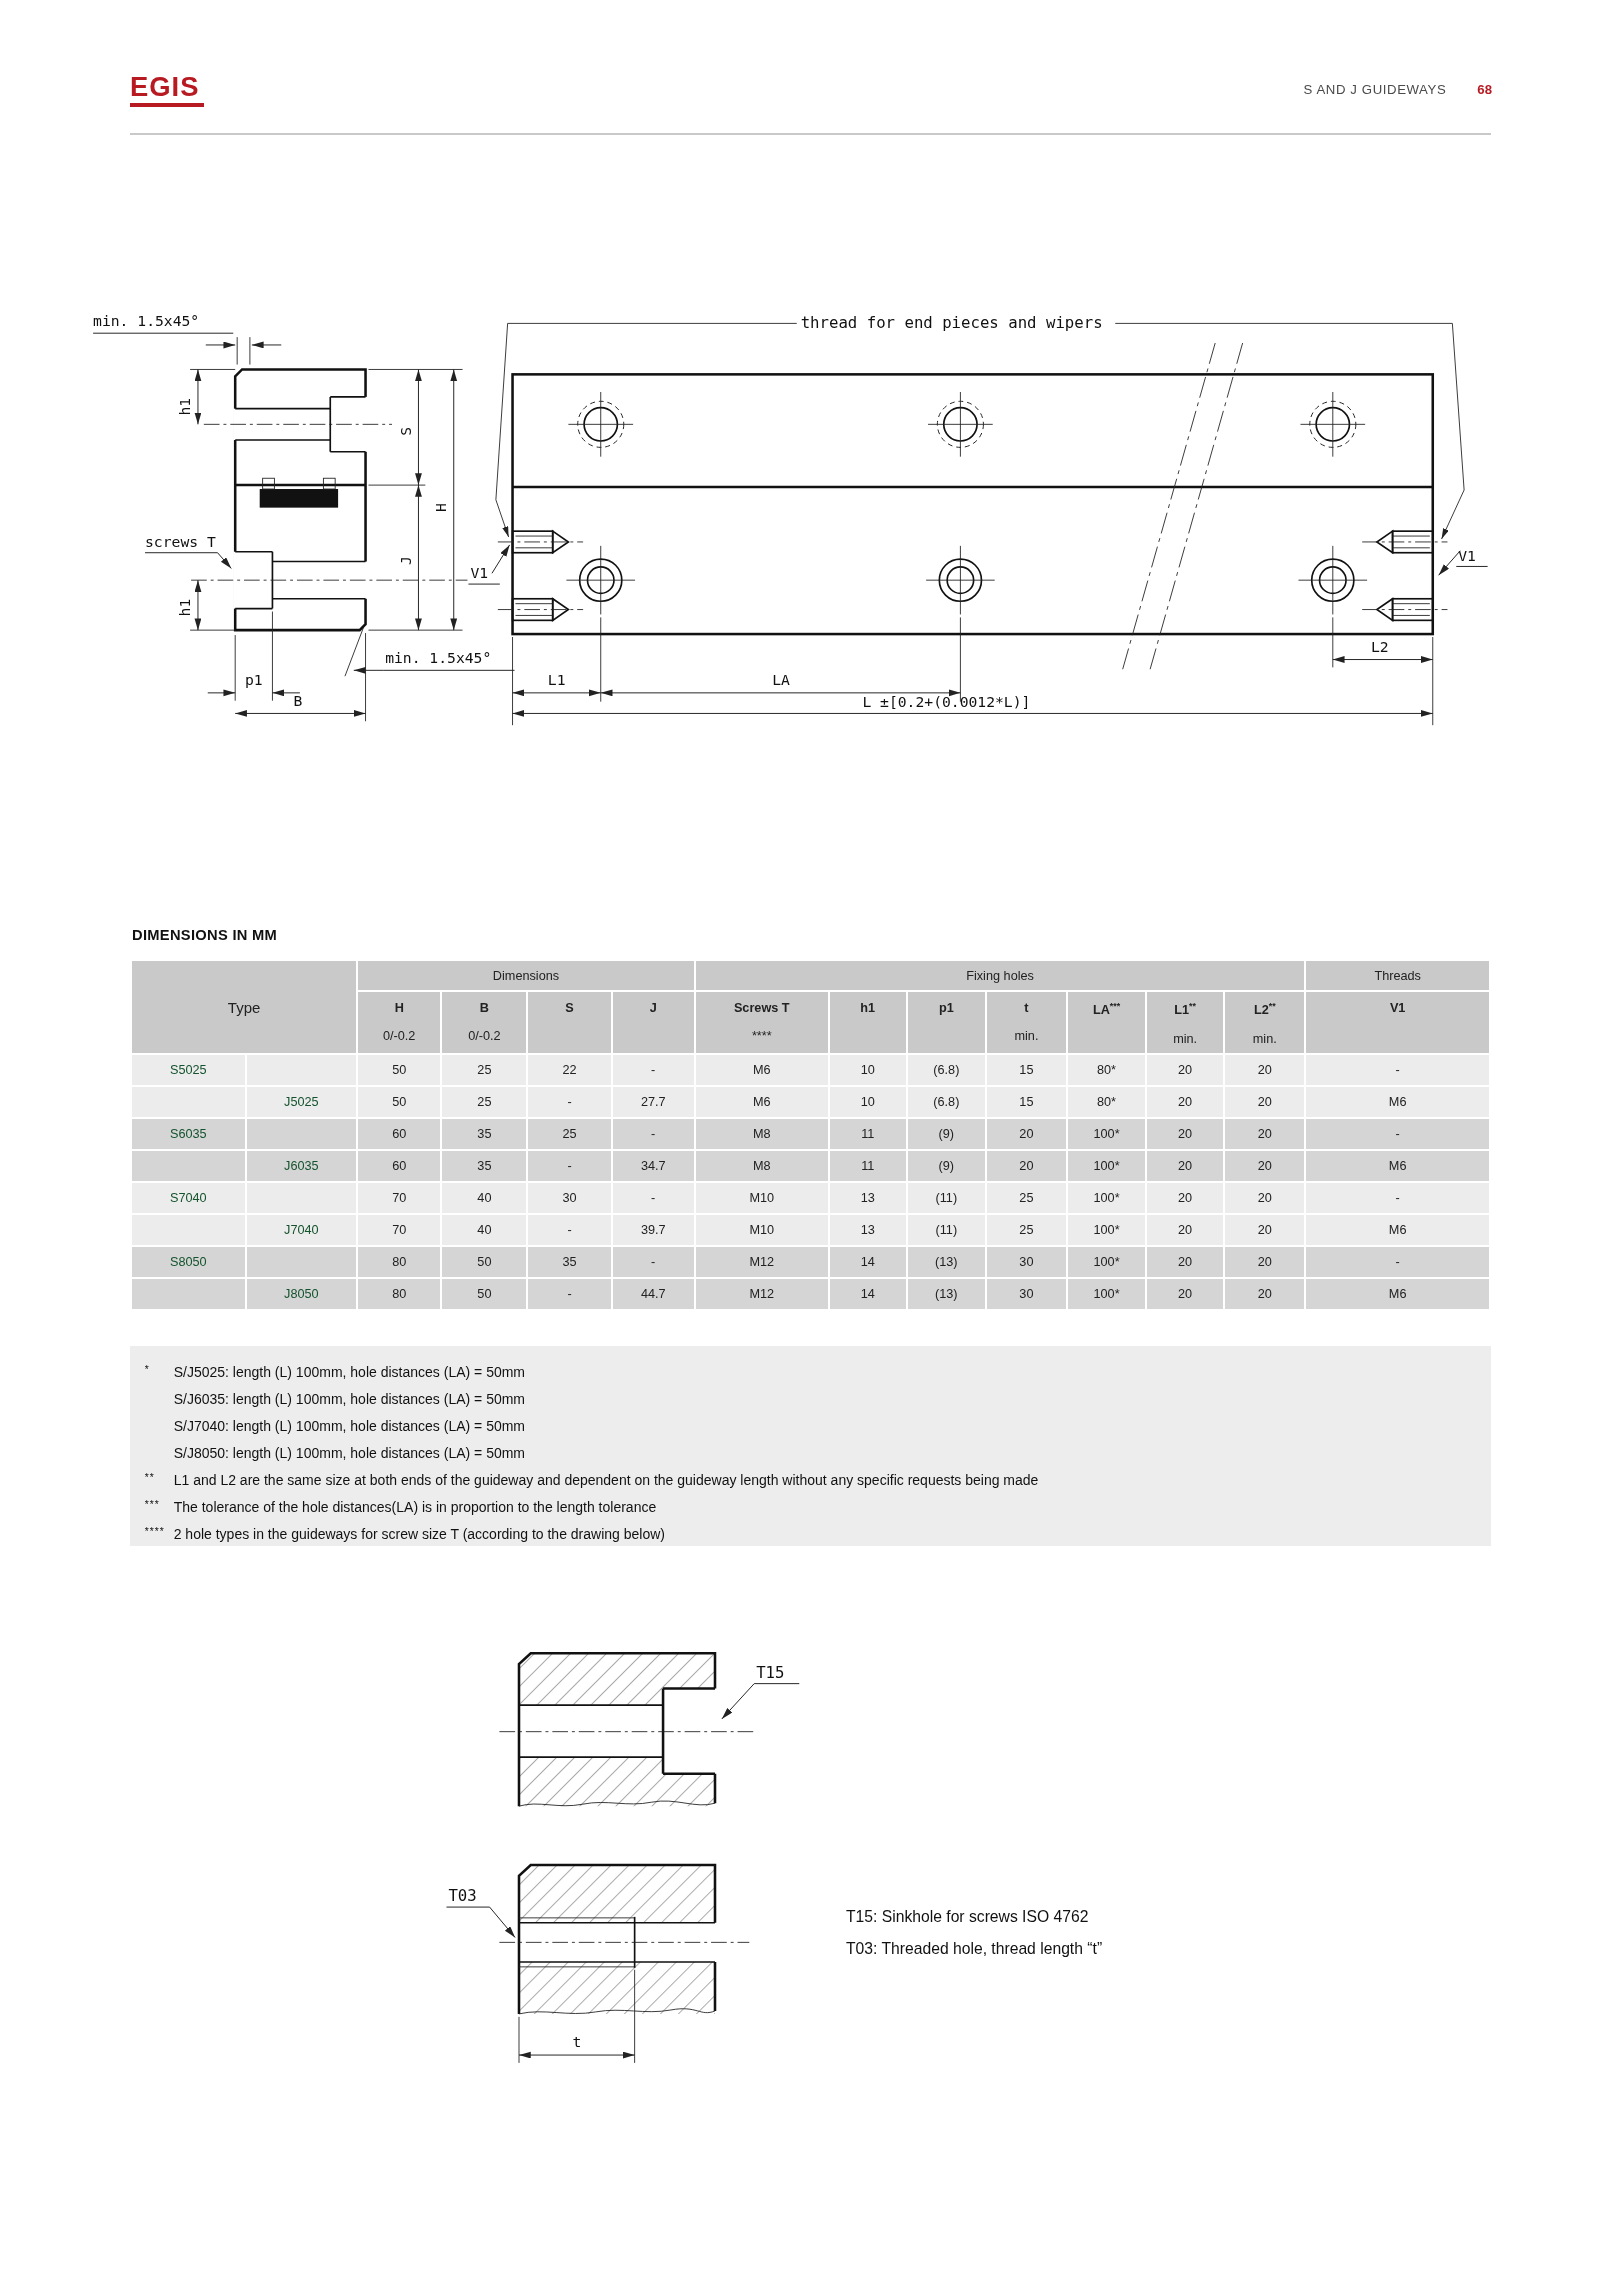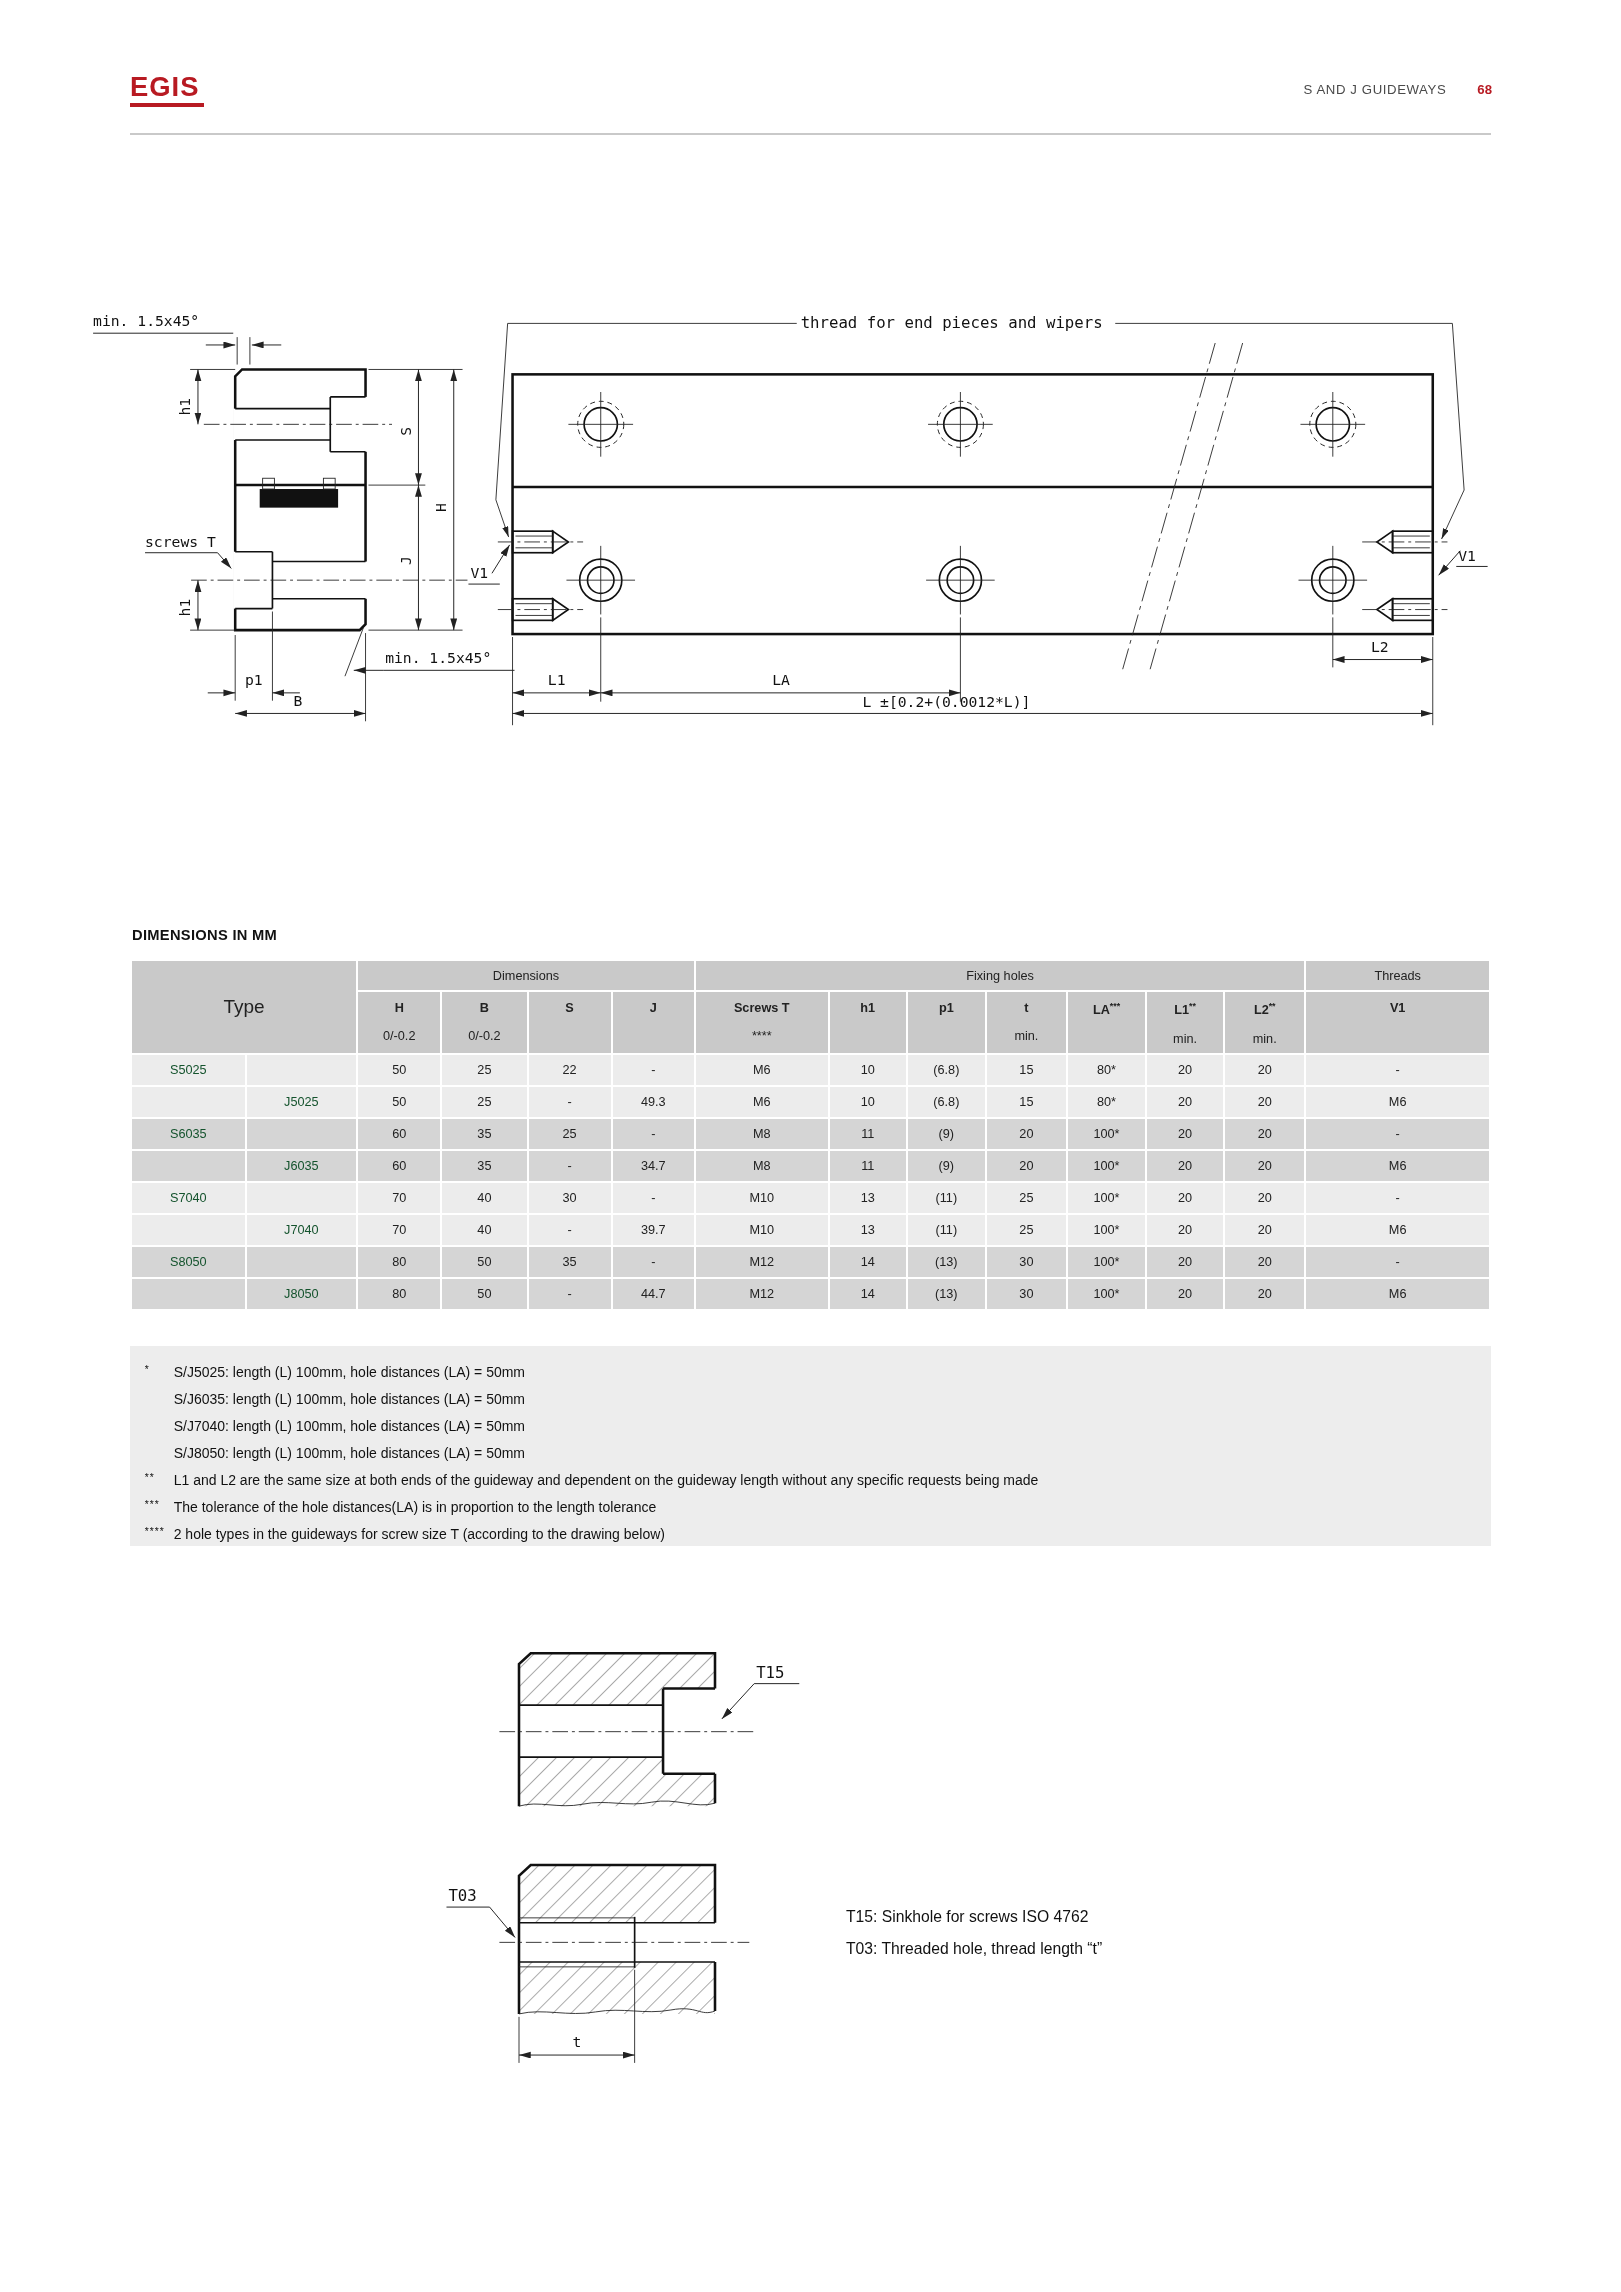--- a/index.html
+++ b/index.html
@@ -32,21 +32,21 @@
   .lbl{font-family:"DejaVu Sans Mono",monospace;font-size:15px;fill:#111;}
   .lbl-lg{font-size:16px;}
   .wfill{fill:#fff;stroke:none;}
 
   
   .table-title{position:absolute;left:132px;top:927px;font-size:14.7px;font-weight:bold;letter-spacing:0.3px;}
   .table-wrap{position:absolute;left:130px;top:959px;}
   table.dims{border-collapse:separate;border-spacing:2.9px;table-layout:fixed;width:1361px;
              font-size:12.7px;color:#222;}
   table.dims th,table.dims td{padding:0;text-align:center;font-weight:normal;}
-  .th-type{background:#c9c9c9;font-weight:bold;font-size:19px;}
+  .th-type{background:#c9c9c9;font-weight:bold;font-size:15px;}
   .th-group{background:#c9c9c9;font-weight:bold;height:29px;font-size:12.7px;}
   .th-col{background:#c9c9c9;height:61px;vertical-align:top;font-weight:bold;}
   .th-main{display:block;padding-top:8.8px;font-weight:bold;}
   .th-sub{display:block;padding-top:14.7px;font-weight:normal;min-height:15.7px;}
   .sup{font-size:8.8px;vertical-align:super;}
   table.dims td{height:30px;}
   tr.row-light td{background:#ececec;}
   tr.row-dark td{background:#d5d5d5;}
   td.cell-type{font-weight:bold;text-align:left;padding-left:13.7px;color:#14532d;}
 
@@ -362,21 +362,21 @@
             <td>20</td>
             <td>20</td>
             <td>-</td>
           </tr>
           <tr class="row-light">
             <td class="cell-type"></td>
             <td class="cell-type">J5025</td>
             <td>50</td>
             <td>25</td>
             <td>-</td>
-            <td>49.3</td>
+            <td>27.7</td>
             <td>M6</td>
             <td>10</td>
             <td>(6.8)</td>
             <td>15</td>
             <td>80*</td>
             <td>20</td>
             <td>20</td>
             <td>M6</td>
           </tr>
           <tr class="row-dark">

